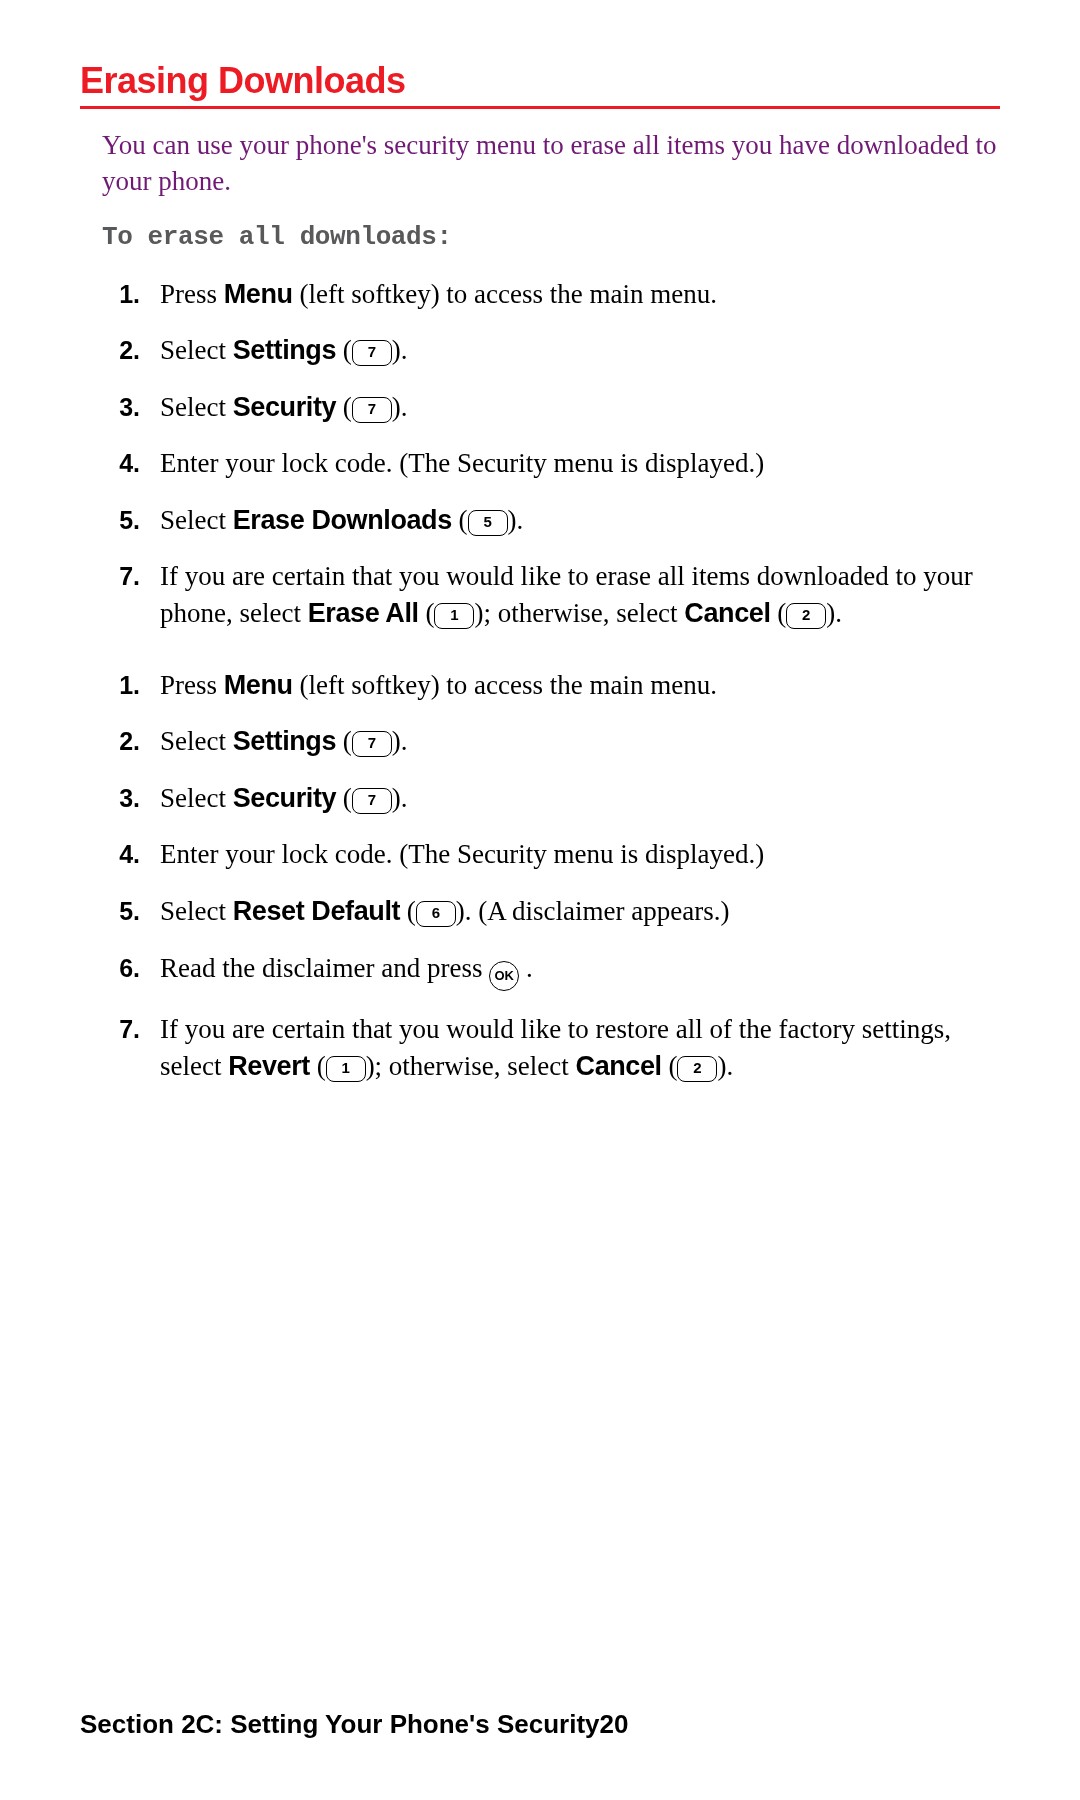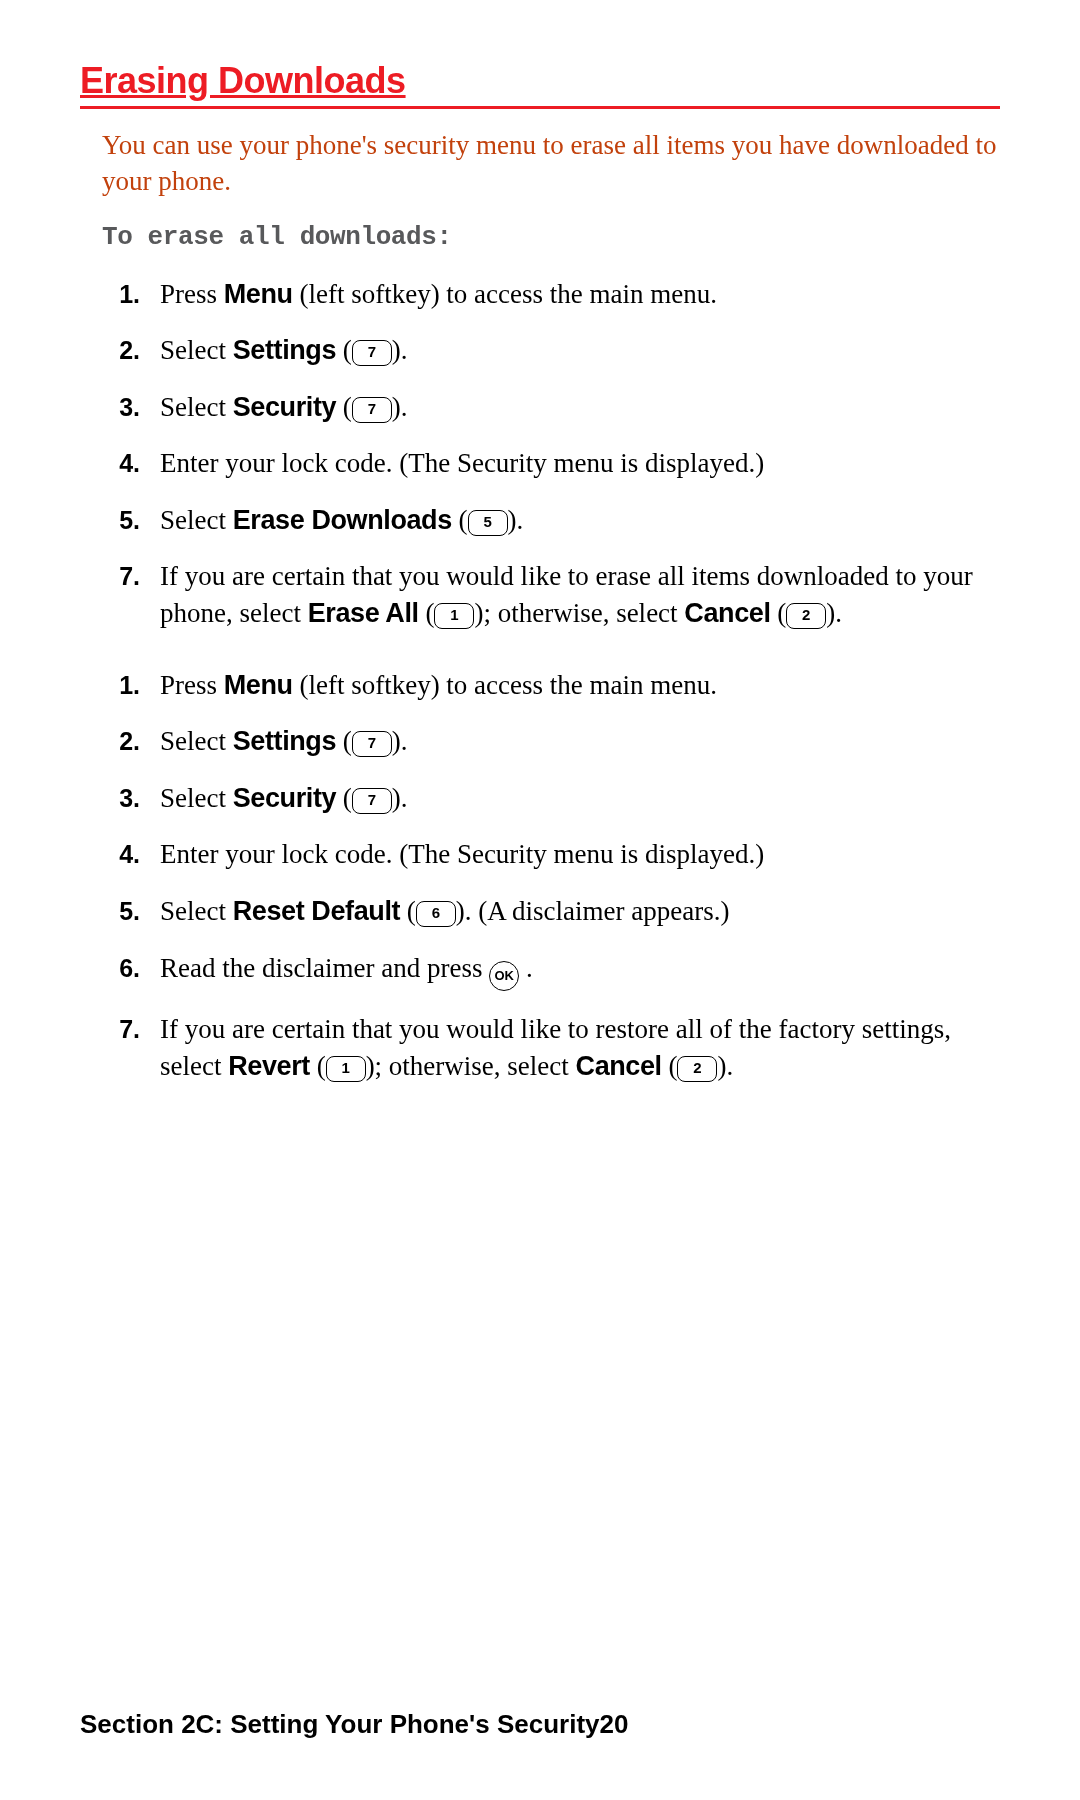--- a/index.html
+++ b/index.html
@@ -14,27 +14,26 @@
   }
   .section-heading {
     font-family: 'Helvetica Neue', Helvetica, Arial, sans-serif;
     font-weight: 700;
     font-size: 36px;
     color: #ed1c24;
     border-bottom: 3px solid #ed1c24;
     padding-bottom: 4px;
     margin-bottom: 18px;
     letter-spacing: -0.5px;
-    text-decoration: underline;
   }
   .body-text {
     font-size: 27px;
     line-height: 1.35;
     margin: 0 0 22px 22px;
-    color: #c2410c;
+    color: #701a75;
   }
   .sub-label {
     font-family: Liberation Mono, monospace;
     font-weight: 700;
     font-size: 26px;
     color: #58595b;
     margin: 0 0 24px 22px;
     letter-spacing: -0.4px;
   }
   ol.steps {

